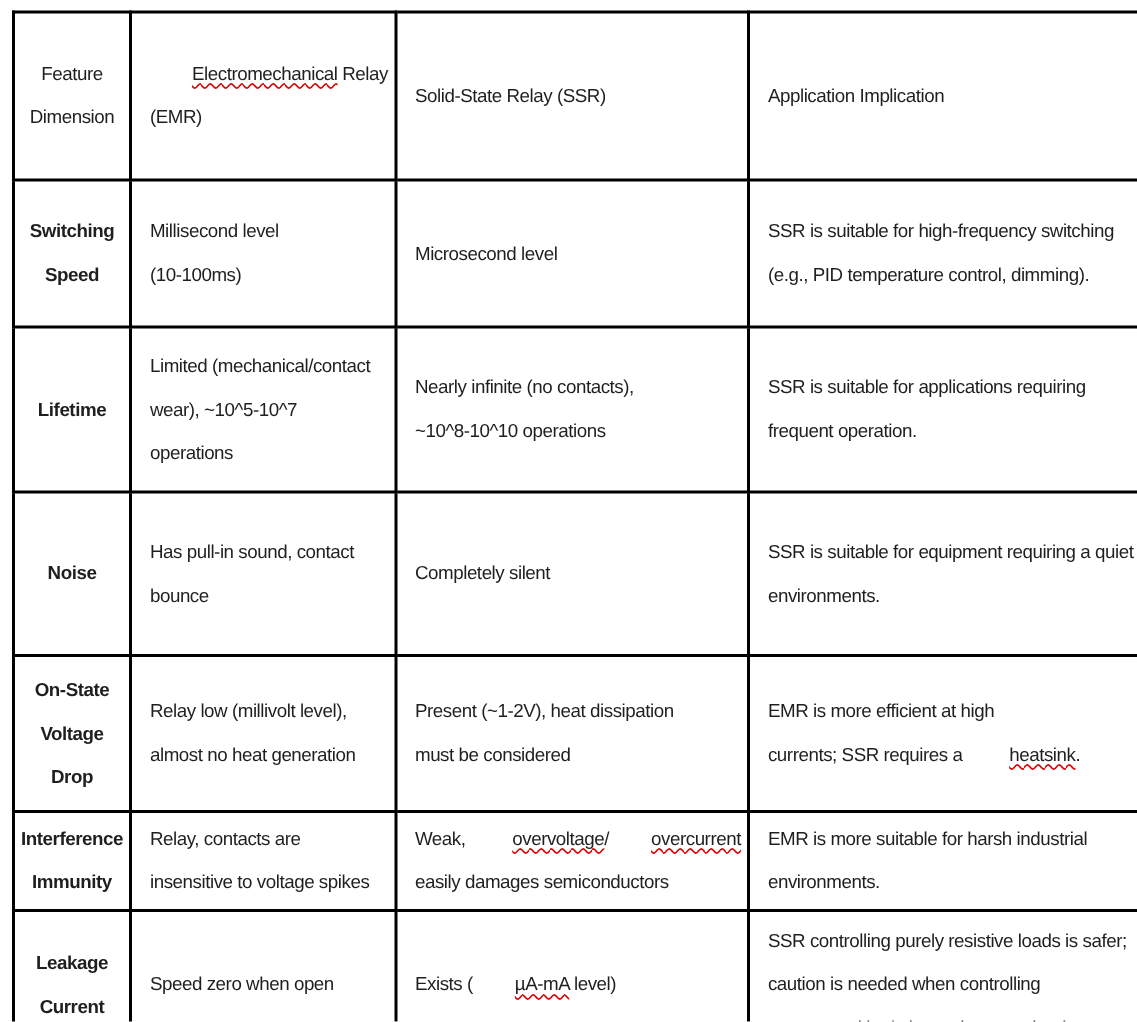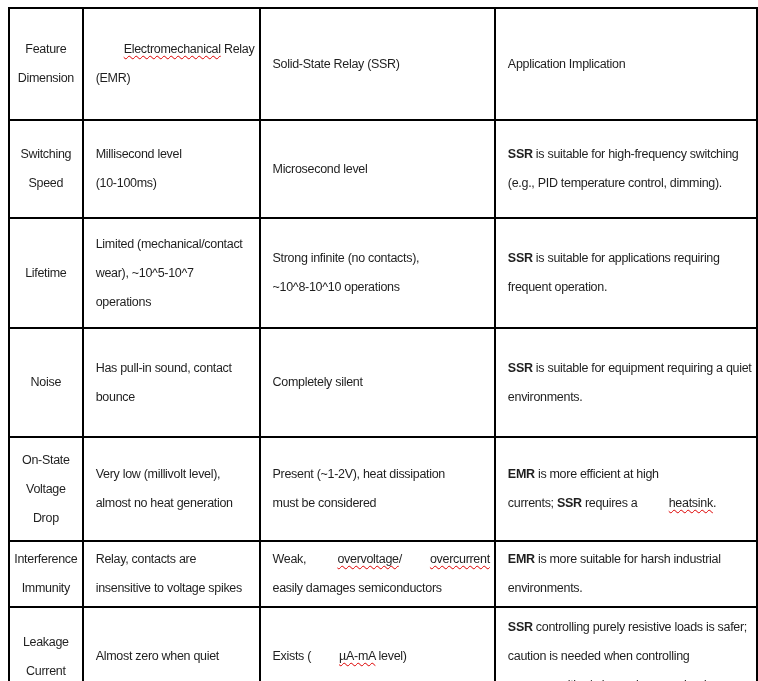--- a/index.html
+++ b/index.html
@@ -34,28 +34,28 @@
   .cmp th.c2, .cmp td.c2,
   .cmp th.c3, .cmp td.c3 {
     text-align: left;
     padding-left: 12px;
     padding-right: 4px;
   }
   .cmp th.c0, .cmp td.c0 {
     text-align: center;
   }
   .cmp tbody td.c0 {
-    font-weight: normal;
+    font-weight: bold;
   }
   .line {
     line-height: 29px;
     white-space: nowrap;
   }
   .bold {
-    font-weight: bold;
+    font-weight: normal;
     margin-top: 36px;
   }
   .misspelled {
     text-decoration-line: underline;
     text-decoration-style: wavy;
     text-decoration-color: var(--spellcheck-underline, #dd0000);
     text-decoration-thickness: 1px;
     text-underline-offset: 2px;
     text-decoration-skip-ink: none;
     margin-left: 28px;
@@ -110,21 +110,21 @@
       <tr style="height: 110px;">
         <td class="c0">
           <div class="line"><span>Lifetime</span></div>
         </td>
         <td class="c1">
           <div class="line"><span>Limited (mechanical/contact</span></div>
           <div class="line"><span>wear), ~10^5-10^7</span></div>
           <div class="line"><span>operations</span></div>
         </td>
         <td class="c2">
-          <div class="line"><span>Strong infinite (no contacts),</span></div>
+          <div class="line"><span>Nearly infinite (no contacts),</span></div>
           <div class="line"><span>~10^8-10^10 operations</span></div>
         </td>
         <td class="c3">
           <div class="line"><span class="bold">SSR</span><span> is suitable for applications requiring</span></div>
           <div class="line"><span>frequent operation.</span></div>
         </td>
       </tr>
       <tr style="height: 109px;">
         <td class="c0">
           <div class="line"><span>Noise</span></div>
@@ -141,21 +141,21 @@
           <div class="line"><span>environments.</span></div>
         </td>
       </tr>
       <tr style="height: 104px;">
         <td class="c0">
           <div class="line"><span>On-State</span></div>
           <div class="line"><span>Voltage</span></div>
           <div class="line"><span>Drop</span></div>
         </td>
         <td class="c1">
-          <div class="line"><span>Very low (millivolt level),</span></div>
+          <div class="line"><span>Relay low (millivolt level),</span></div>
           <div class="line"><span>almost no heat generation</span></div>
         </td>
         <td class="c2">
           <div class="line"><span>Present (~1-2V), heat dissipation</span></div>
           <div class="line"><span>must be considered</span></div>
         </td>
         <td class="c3">
           <div class="line"><span class="bold">EMR</span><span> is more efficient at high</span></div>
           <div class="line"><span>currents; </span><span class="bold">SSR</span><span> requires a </span><span class="misspelled">heatsink</span><span>.</span></div>
         </td>
@@ -177,21 +177,21 @@
           <div class="line"><span class="bold">EMR</span><span> is more suitable for harsh industrial</span></div>
           <div class="line"><span>environments.</span></div>
         </td>
       </tr>
       <tr style="height: 99px;">
         <td class="c0">
           <div class="line"><span>Leakage</span></div>
           <div class="line"><span>Current</span></div>
         </td>
         <td class="c1">
-          <div class="line"><span>Almost zero when quiet</span></div>
+          <div class="line"><span>Speed zero when open</span></div>
         </td>
         <td class="c2">
           <div class="line"><span>Exists (</span><span class="misspelled">µA-mA</span><span> level)</span></div>
         </td>
         <td class="c3">
           <div class="line"><span class="bold">SSR</span><span> controlling purely resistive loads is safer;</span></div>
           <div class="line"><span>caution is needed when controlling</span></div>
           <div class="line"><span class="misspelled">capacitive</span><span>/minuscule power loads.</span></div>
         </td>
       </tr>

